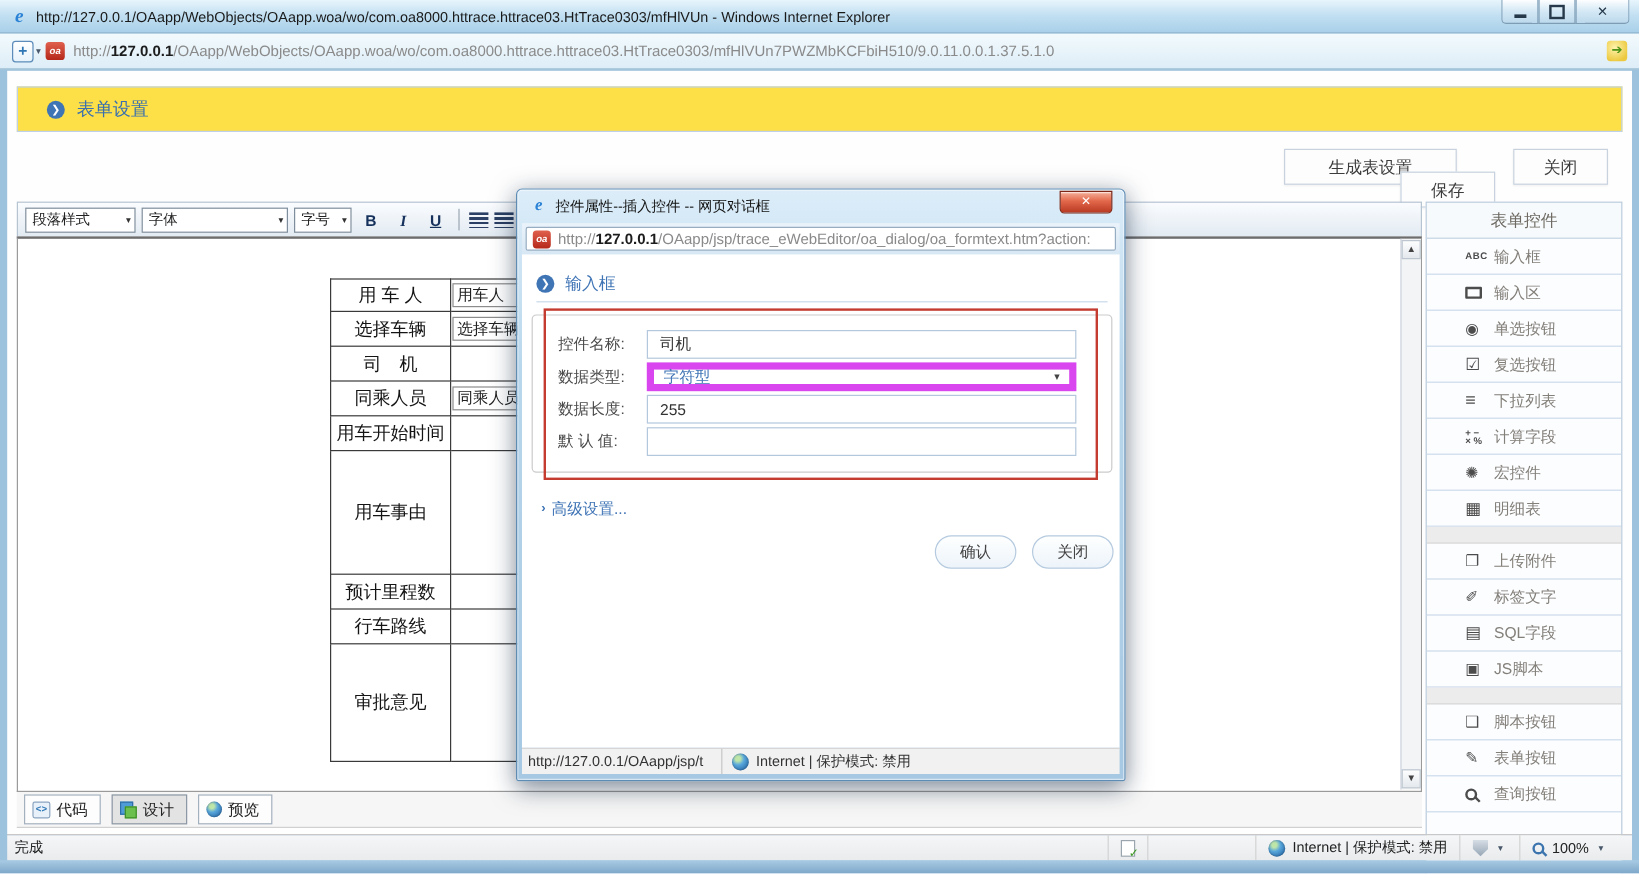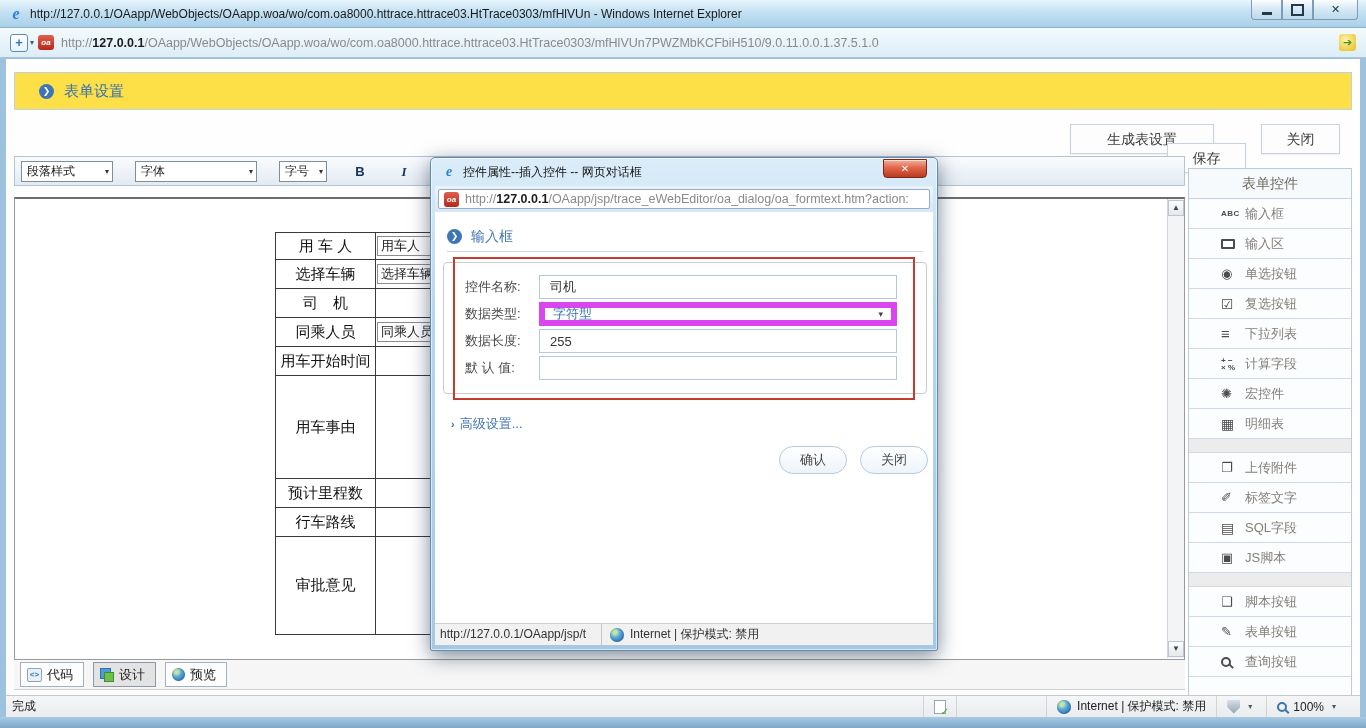--- a/index.html
+++ b/index.html
@@ -53,23 +53,23 @@
     background:#fde047; border:1px solid #bdd2e8; display:flex; align-items:center; padding-left:24px; }
   .blue-bullet { width:15px; height:15px; border-radius:50%; background:#3f74b5; color:#fff;
     font-size:9px; line-height:15px; text-align:center; flex:none; }
   .blue-bullet::before { content:"\276F"; }
   .header-title { font-size:15px; color:#3a70b0; margin-left:10px; }
 
   .abtn { position:absolute; top:124px; height:30px; background:#fdfdfe; border:1px solid #c7d2de;
     font-size:14px; color:#3c3c3c; text-align:center; line-height:28px; box-shadow:0 1px 2px rgba(0,0,0,.06); }
 
   
-  .toolbar { position:absolute; left:14px; top:156px; width:1171px; height:30px;
+  .toolbar { position:absolute; left:14px; top:168px; width:1171px; height:30px;
     background:linear-gradient(180deg,#fafcfe,#e2eaf2); border:1px solid #b6c4d2;
-    display:flex; align-items:center; padding:0 6px; gap:22px; }
+    display:flex; align-items:center; padding:0 6px; gap:5px; }
   .tb-select { height:21px; background:#fff; border:1px solid #7f8e9c; display:flex;
     align-items:center; font-size:12px; color:#222; padding:0 3px 0 5px; }
   .tb-select .lbl { flex:1; white-space:nowrap; overflow:hidden; }
   .tb-select .dd { font-size:8px; color:#333; margin-left:4px; }
   .tb-select .dd::before { content:"\25BE"; }
   .tb-btn { width:22px; height:21px; text-align:center; line-height:21px; font-size:13px;
     color:#16325c; font-weight:bold; }
   .tb-btn.i { font-style:italic; font-family:"Liberation Serif",serif; }
   .tb-btn.u { text-decoration:underline; }
   .tb-sep { width:1px; height:18px; background:#9aa6b2; margin:0 3px; }

